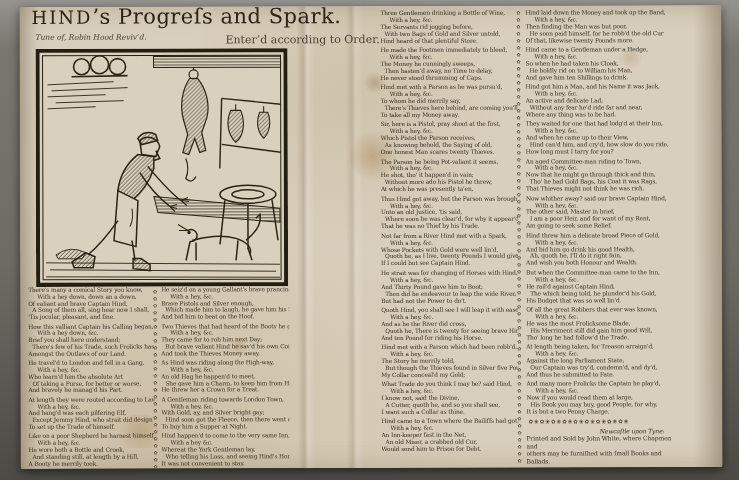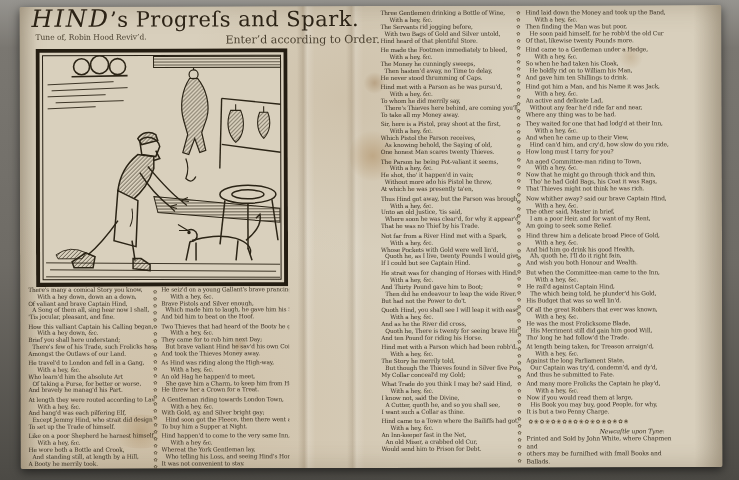--- a/index.html
+++ b/index.html
@@ -26,22 +26,22 @@
   .s1{left:330px;top:120px;width:46px;height:60px;background:radial-gradient(circle,rgba(158,116,62,.38),transparent 68%);}
   .s2{left:90px;top:408px;width:60px;height:34px;background:radial-gradient(circle,rgba(150,110,58,.30),transparent 70%);}
   .s3{left:342px;top:66px;width:26px;height:22px;background:radial-gradient(circle,rgba(140,100,55,.35),transparent 65%);}
   .s4{left:208px;top:330px;width:22px;height:18px;background:radial-gradient(circle,rgba(150,108,55,.28),transparent 65%);}
   .s5{left:596px;top:40px;width:30px;height:24px;background:radial-gradient(circle,rgba(150,108,55,.22),transparent 65%);}
 
   .title{
     position:absolute;left:12px;top:-2px;width:300px;white-space:nowrap;
     font-size:21px;letter-spacing:.5px;color:#2c2316;
   }
-  .title .hind{font-size:24px;font-style:italic;letter-spacing:2px;}
-  .tuneline{position:absolute;left:16px;top:26px;font-size:7.5px;color:var(--ink-soft);}
+  .title .hind{font-size:18px;letter-spacing:2px;}
+  .tuneline{position:absolute;left:16px;top:26px;font-style:italic;font-size:7.5px;color:var(--ink-soft);}
   .entered{position:absolute;left:206px;top:27px;font-size:11px;color:var(--ink-soft);}
 
   .woodcut{position:absolute;left:16px;top:42px;width:252px;height:238px;}
 
   .vcol{position:absolute;overflow:hidden;font-size:5.8px;line-height:6.8px;color:var(--ink);letter-spacing:-.1px;}
   .col-la{left:8px;top:280px;width:126px;height:180px;}
   .col-lb{left:141px;top:280px;width:128px;height:180px;}
   .col-mid{left:361px;top:4px;width:137px;height:456px;line-height:6.9px;}
   .col-rt{left:506px;top:4px;width:152px;height:456px;line-height:6.9px;}
   .stanza{margin-bottom:2.6px;}

